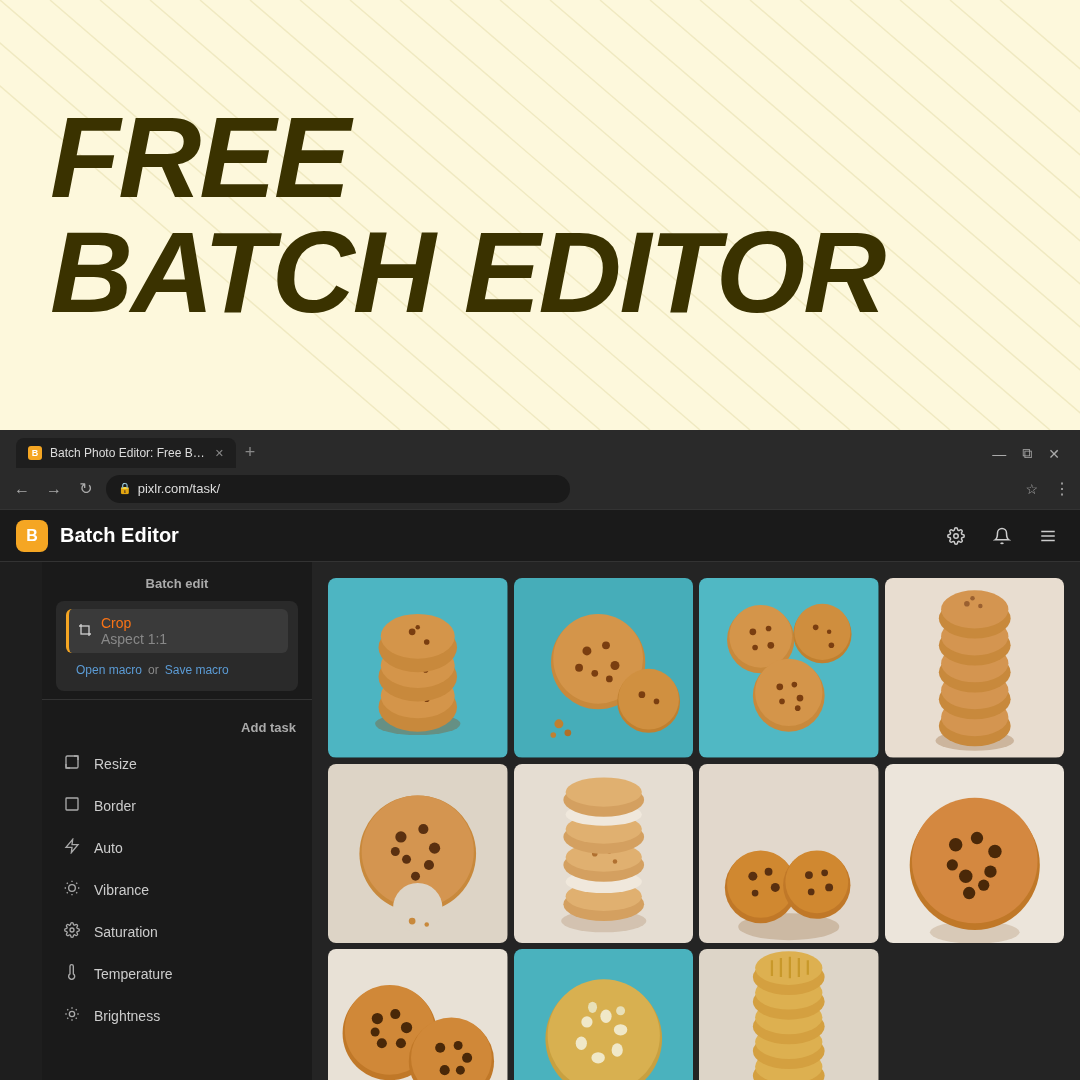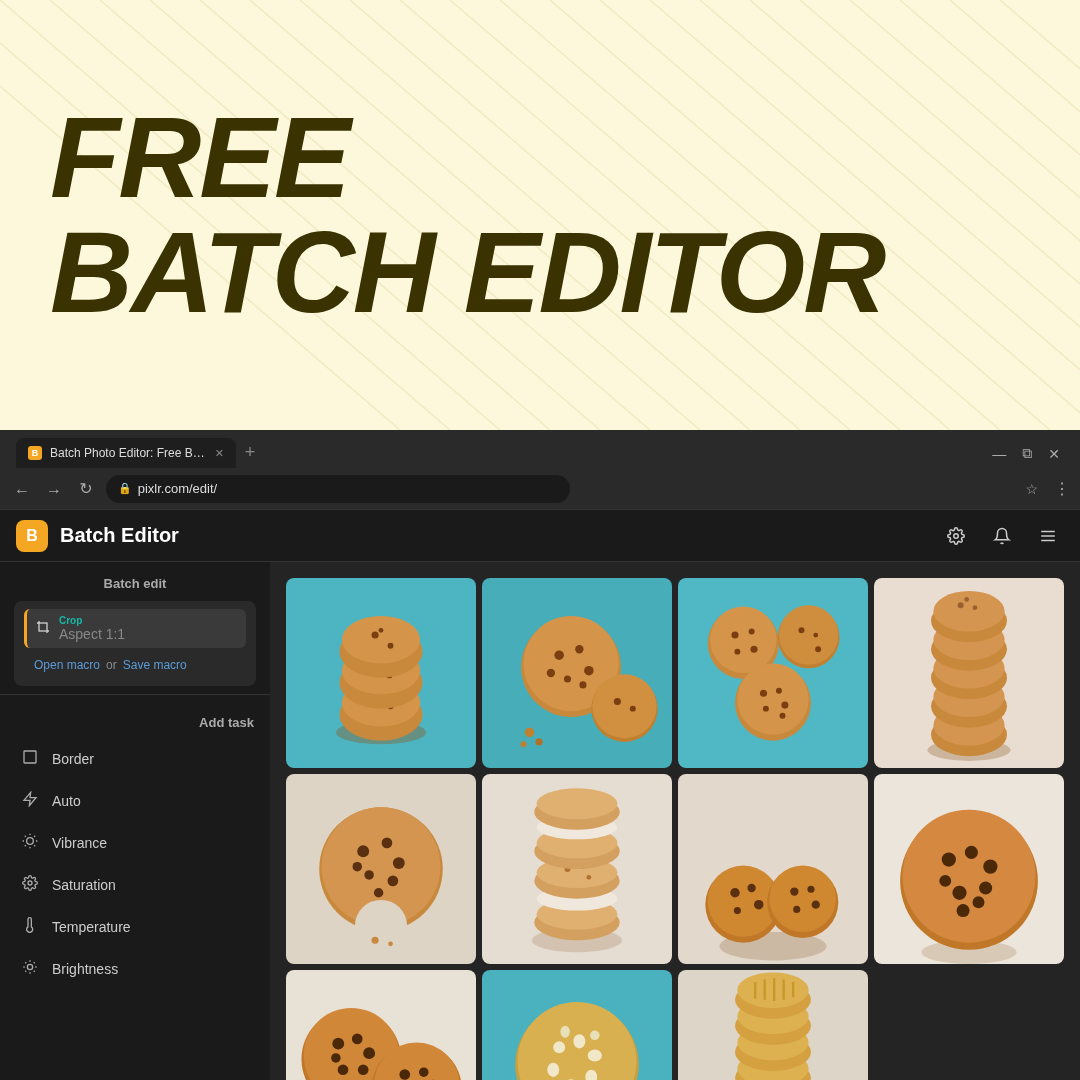--- a/index.html
+++ b/index.html
@@ -190,20 +190,21 @@
 
     
     .sidebar {
       width: 270px;
       background: #1a1a1a;
       flex-shrink: 0;
       display: flex;
       flex-direction: column;
       padding: 0;
       overflow-y: auto;
+      margin-left: 42px;
     }
     .sidebar-section-title {
       color: #aaa;
       font-size: 13px;
       font-weight: 600;
       text-align: center;
       padding: 14px 16px 10px;
     }
     .batch-edit-area {
       margin: 0 14px;
@@ -217,21 +218,21 @@
       gap: 8px;
       padding: 6px 8px;
       background: #3a3a3a;
       border-radius: 6px;
       border-left: 3px solid #f5a623;
     }
     .crop-icon {
       color: #ccc; font-size: 14px;
     }
     .crop-info {}
-    .crop-name { font-size: 10px; color: #14b8a6; font-weight: 700; }
+    .crop-name { font-size: 14px; color: #f97316; font-weight: 400; }
     .crop-sub { font-size: 14px; color: #888; }
     .macro-links {
       display: flex;
       gap: 6px;
       padding: 10px 10px 6px;
       font-size: 12px;
       color: #888;
     }
     .macro-link { color: #5b9bd5; text-decoration: none; cursor: pointer; }
 
@@ -351,21 +352,21 @@
       <span class="win-ctrl">✕</span>
     </div>
   </div>
 
   <div class="browser-address-bar">
     <div class="nav-btn">←</div>
     <div class="nav-btn">→</div>
     <div class="nav-btn">↻</div>
     <div class="address-box">
       <span class="address-secure">🔒</span>
-      <span>pixlr.com/edit/</span>
+      <span>pixlr.com/task/</span>
     </div>
     <div class="address-spacer"></div>
     <span class="address-star">☆</span>
     <span class="address-menu">⋮</span>
   </div>
 
   <div class="app-content">
     <div class="app-wrapper">
 
       <div class="app-header">
@@ -422,20 +423,28 @@
               <a class="macro-link">Save macro</a>
             </div>
           </div>
 
           <div class="divider-line"></div>
           <div class="add-task-title">Add task</div>
 
           <div id="task-list">
               <div class="task-item">
       <span class="task-icon"><svg width="16" height="16" viewBox="0 0 24 24" fill="none" stroke="#aaa" stroke-width="2">
+                    <rect x="3" y="3" width="18" height="18" rx="2"></rect>
+                    <polyline points="15 3 21 3 21 9"></polyline>
+                    <polyline points="9 21 3 21 3 15"></polyline>
+                  </svg></span>
+      <span>Resize</span>
+    </div>
+              <div class="task-item">
+      <span class="task-icon"><svg width="16" height="16" viewBox="0 0 24 24" fill="none" stroke="#aaa" stroke-width="2">
                     <rect x="3" y="3" width="18" height="18" rx="1"></rect>
                   </svg></span>
       <span>Border</span>
     </div>
               <div class="task-item">
       <span class="task-icon"><svg width="16" height="16" viewBox="0 0 24 24" fill="none" stroke="#aaa" stroke-width="2">
                     <polygon points="13 2 3 14 12 14 11 22 21 10 12 10 13 2"></polygon>
                   </svg></span>
       <span>Auto</span>
     </div>

